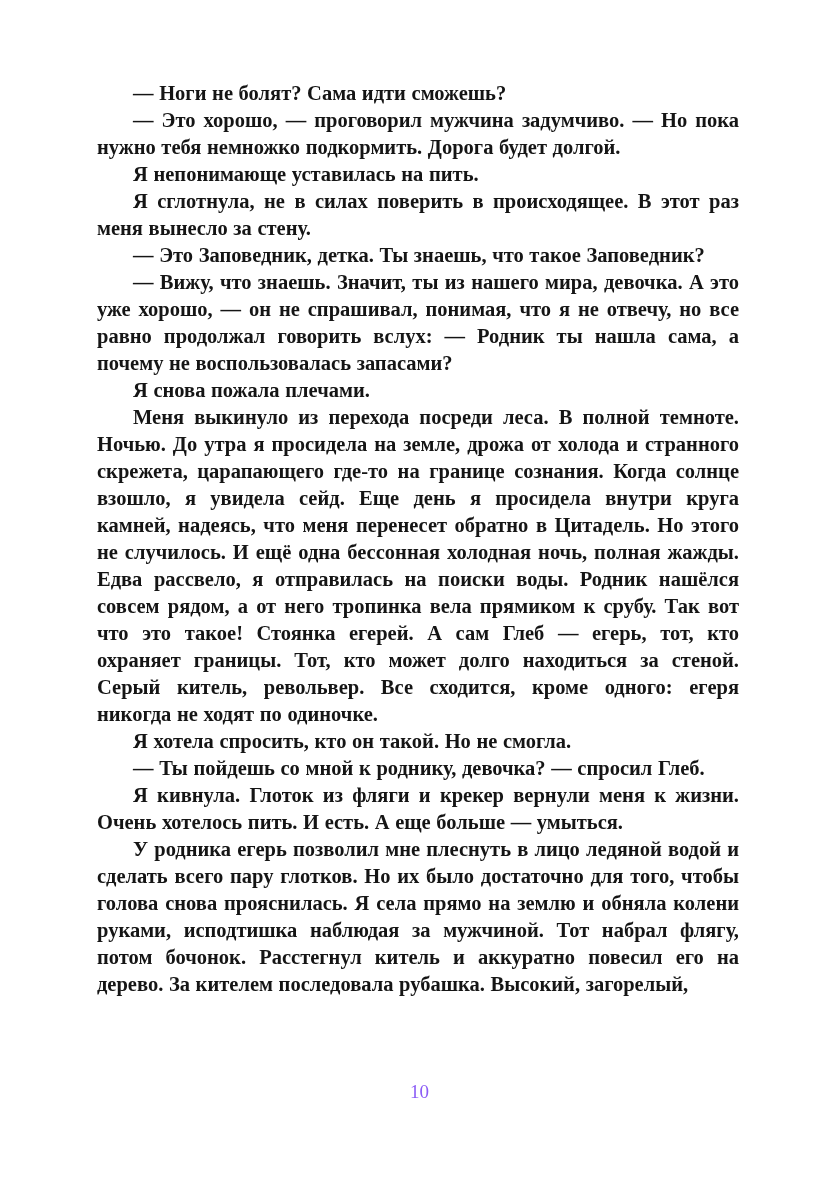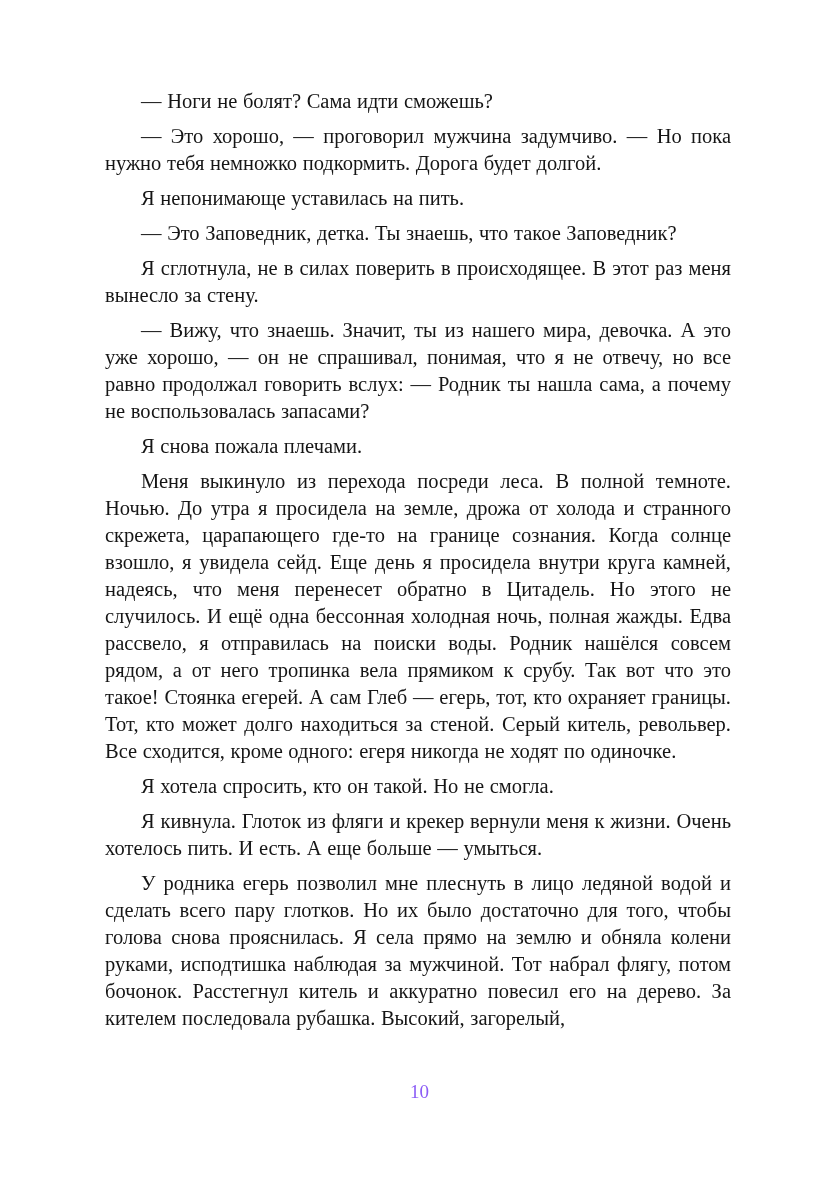--- a/index.html
+++ b/index.html
@@ -22,47 +22,49 @@
       top: 80px;
       width: 642px;
       font-size: 20.5px;
       line-height: 27px;
       text-align: justify;
       text-justify: inter-word;
       -webkit-hyphens: auto;
       hyphens: auto;
     }
     .para {
-      margin: 8px;
+      margin: 0;
       padding: 0;
       text-indent: 36px;
       word-spacing: 0.5px;
+      font-weight: bold;
     }
     .page-number {
       position: absolute;
       left: 0;
       right: 0;
       top: 1080px;
       text-align: center;
       font-size: 19px;
       line-height: 24px;
       color: #8b5cf6;
     }
   </style>
 </head>
 <body>
 
 <div class="page">
   <div class="text-block">
     <p class="para">— Ноги не болят? Сама идти сможешь?</p>
     <p class="para">— Это хорошо, — проговорил мужчина задумчиво. — Но пока нужно тебя немножко подкормить. Дорога будет долгой.</p>
     <p class="para">Я непонимающе уставилась на пить.</p>
+    <p class="para">Я сглотнула, не в силах поверить в происходящее. В этот раз меня вынесло за стену.</p>
     <p class="para">— Это Заповедник, детка. Ты знаешь, что такое Заповедник?</p>
-    <p class="para">Я сглотнула, не в силах поверить в происходящее. В этот раз меня вынесло за стену.</p>
     <p class="para">— Вижу, что знаешь. Значит, ты из нашего мира, девочка. А это уже хорошо, — он не спрашивал, понимая, что я не отвечу, но все равно продолжал говорить вслух: — Родник ты нашла сама, а почему не воспользовалась запасами?</p>
     <p class="para">Я снова пожала плечами.</p>
     <p class="para">Меня выкинуло из перехода посреди леса. В полной темноте. Ночью. До утра я просидела на земле, дрожа от холода и странного скрежета, царапающего где-то на границе сознания. Когда солнце взошло, я увидела сейд. Еще день я просидела внутри круга камней, надеясь, что меня перенесет обратно в Цитадель. Но этого не случилось. И ещё одна бессонная холодная ночь, полная жажды. Едва рассвело, я отправилась на поиски воды. Родник нашёлся совсем рядом, а от него тропинка вела прямиком к срубу. Так вот что это такое! Стоянка егерей. А сам Глеб — егерь, тот, кто охраняет границы. Тот, кто может долго находиться за стеной. Серый китель, револьвер. Все сходится, кроме одного: егеря никогда не ходят по одиночке.</p>
     <p class="para">Я хотела спросить, кто он такой. Но не смогла.</p>
+    <p class="para">— Ты пойдешь со мной к роднику, девочка? — спросил Глеб.</p>
     <p class="para">Я кивнула. Глоток из фляги и крекер вернули меня к жизни. Очень хотелось пить. И есть. А еще больше — умыться.</p>
     <p class="para">У родника егерь позволил мне плеснуть в лицо ледяной водой и сделать всего пару глотков. Но их было достаточно для того, чтобы голова снова прояснилась. Я села прямо на землю и обняла колени руками, исподтишка наблюдая за мужчиной. Тот набрал флягу, потом бочонок. Расстегнул китель и аккуратно повесил его на дерево. За кителем последовала рубашка. Высокий, загорелый,</p>
   </div>
   <div class="page-number">10</div>
 </div>
 
 </body></html>

